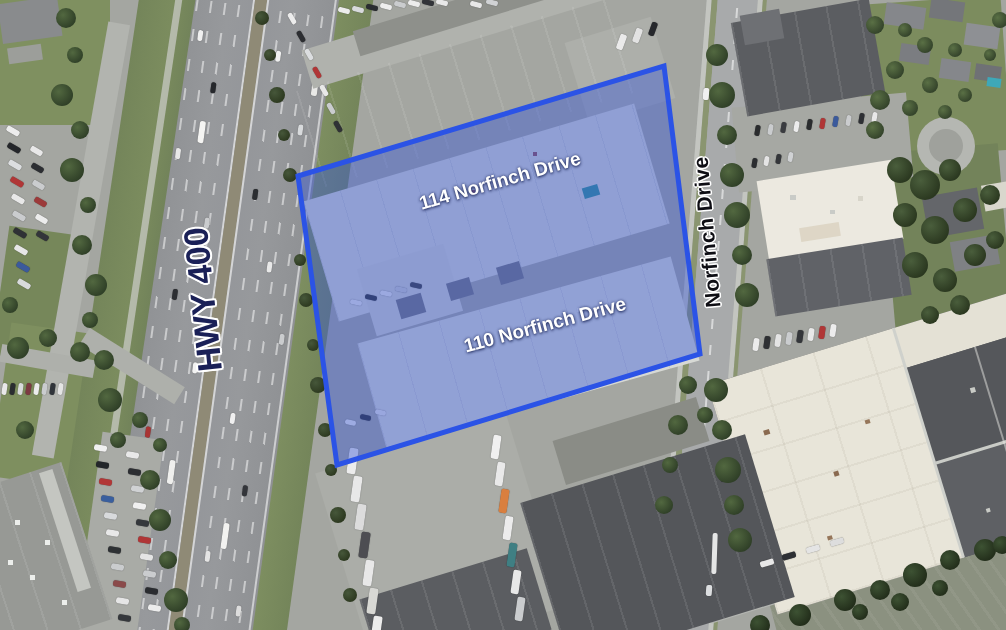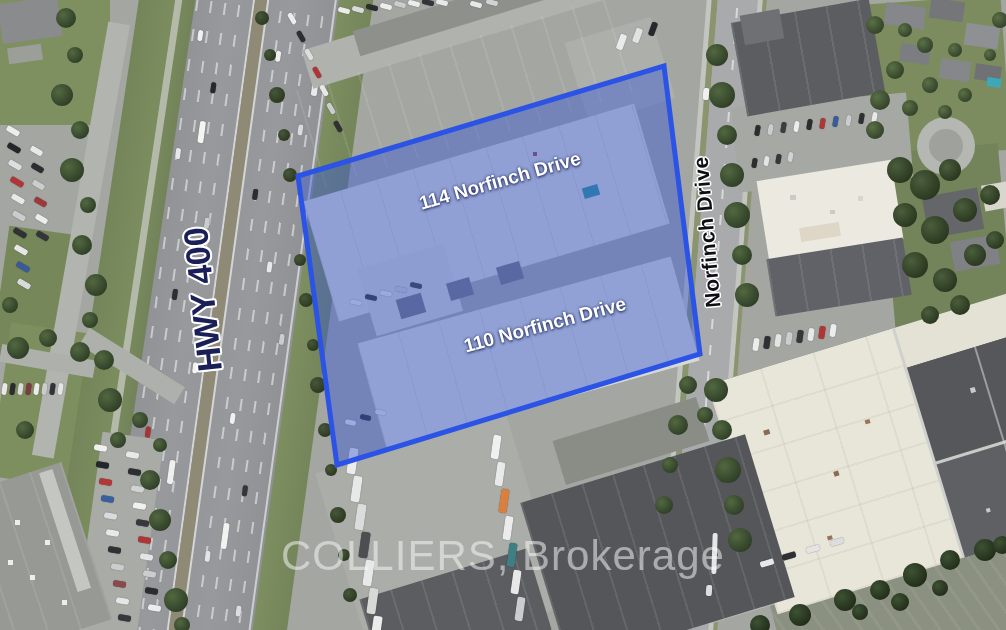--- a/index.html
+++ b/index.html
@@ -368,15 +368,14 @@
   <div class="parcel-fill" style="background: rgba(56, 88, 214, 0.44);"></div>
   <svg class="parcel-border" width="1006" height="630">
     <polygon id="parcel-poly" points="298,176 664,66 700,354 337,465" fill="none" stroke-width="5" stroke-linejoin="miter" stroke="#2b53e6"></polygon>
   </svg>
 
   <div class="label label-114" style="color: rgb(255, 255, 255);">114 Norfinch Drive</div>
   <div class="label label-110" style="color: rgb(255, 255, 255);">110 Norfinch Drive</div>
   <div class="label street" style="color: rgb(14, 14, 20);">Norfinch Drive</div>
   <div class="label hwy" style="color: rgb(26, 32, 87);">HWY 400</div>
 
-  <div class="watermark" style="color: rgba(250, 250, 250, 0.52);">COLLIERS, Brokerage</div>
   <div class="pole"></div>
 </div>
 
 </body></html>

